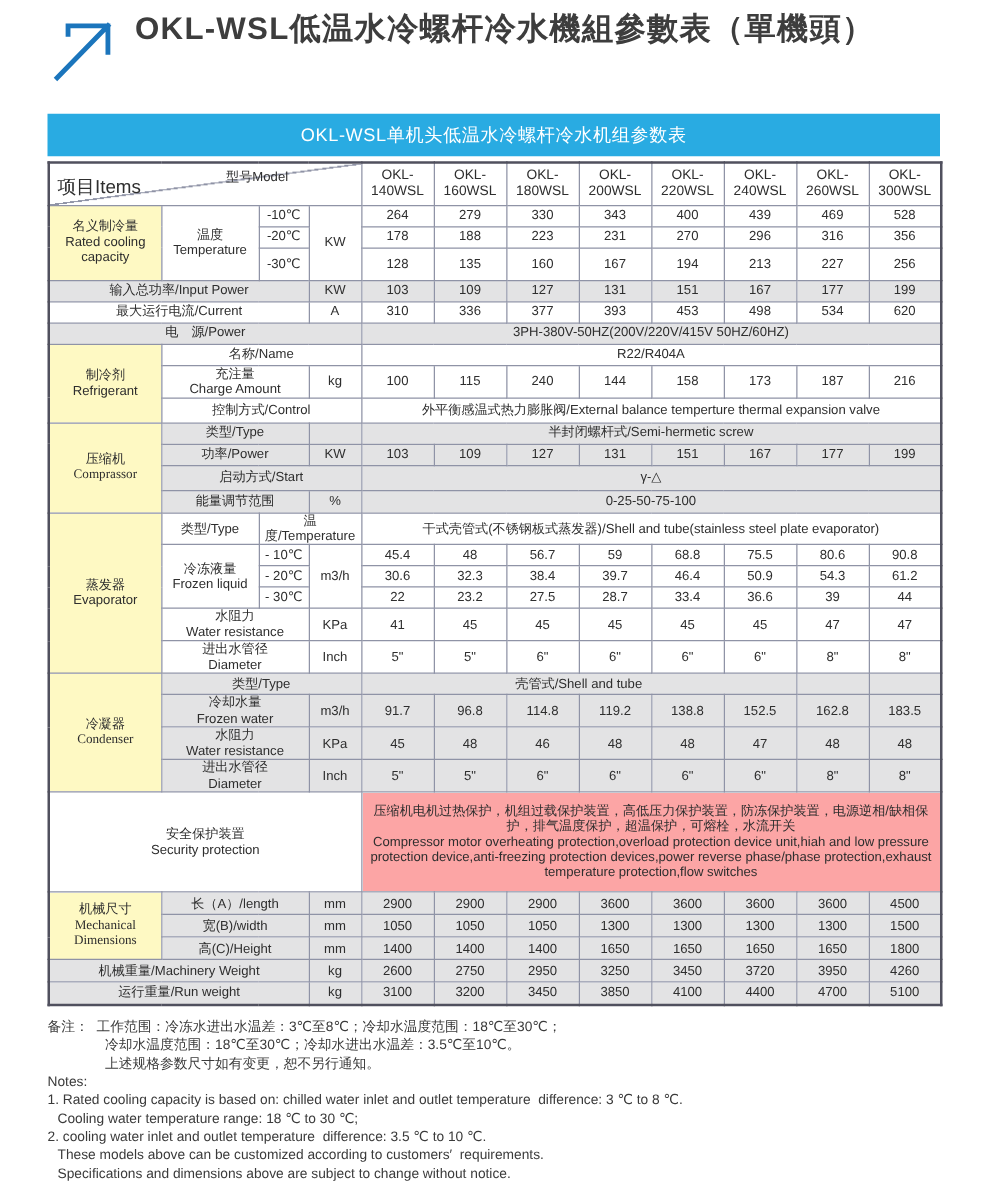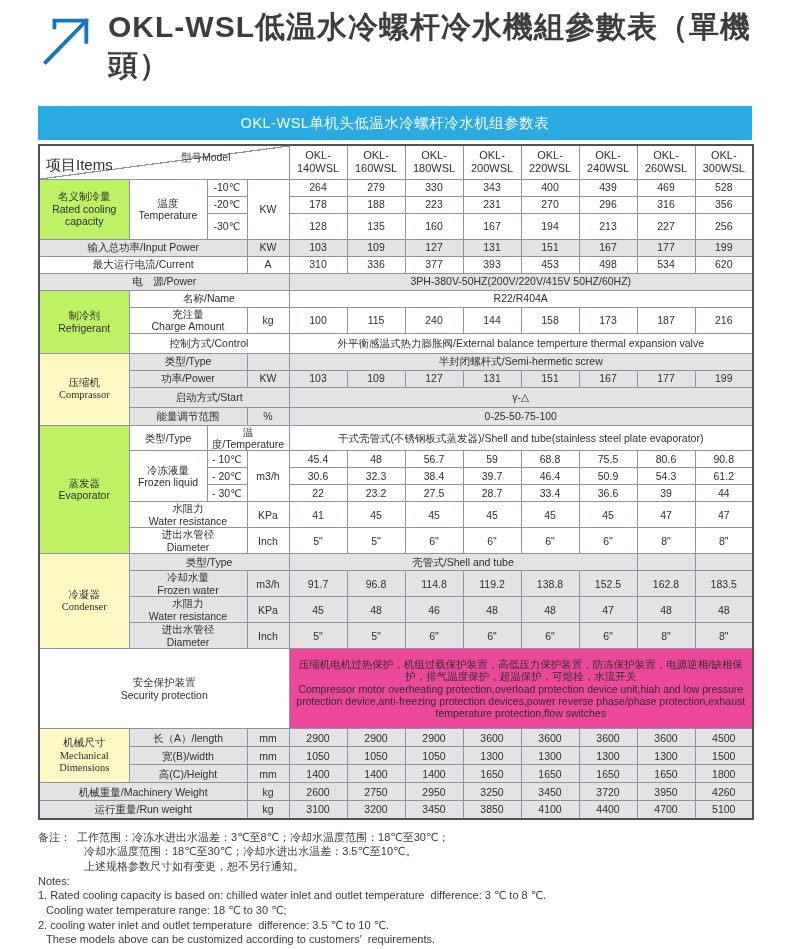--- a/index.html
+++ b/index.html
@@ -1,35 +1,35 @@
 <!DOCTYPE html>
 <html><head>
 <meta charset="utf-8">
 <style>
   html,body{margin:0;padding:0;background:#ffffff;}
   body{width:790px;height:949px;font-family:"Liberation Sans","DejaVu Sans",sans-serif;color:#2e2e2e;overflow:hidden;}
   .page{padding:8px 38px 0 38px;}
   
   .titlebar{display:flex;align-items:flex-start;gap:12px;margin-bottom:14px;}
   .arrow{width:58px;height:58px;flex:0 0 auto;margin-top:2px;}
-  .t-zh{font-size:30px;letter-spacing:1px;color:#3d3d3d;font-weight:bold;line-height:1.25;}
+  .t-zh{font-size:25px;letter-spacing:1px;color:#3d3d3d;font-weight:bold;line-height:1.25;}
   .t-en{font-size:15px;color:#3a3a3a;line-height:1.3;}
   
   .banner{width:714px;height:34px;background:#29abe2;color:#ffffff;display:flex;align-items:center;justify-content:center;font-size:14.5px;letter-spacing:0.5px;margin-top:23px;}
   
   table.spec{width:714px;border-collapse:collapse;table-layout:fixed;margin-top:4px;border:2px solid #50505e;}
   table.spec td,table.spec th{border:1px solid #8f93a6;font-size:10.5px;font-weight:normal;text-align:center;vertical-align:middle;padding:0 2px;line-height:1.18;overflow:hidden;}
   tr{height:17px;}
   tr.h34{height:34px;} tr.h26{height:26px;} tr.h20{height:20px;} tr.h22{height:22px;}
   tr.h18{height:18px;} tr.h80{height:80px;}
   tr.g td{background:#e3e3e4;}
-  td.sect{background:#bef264;}
+  td.sect{background:#fef9c3;}
   tr.g td.sect{background:#fef9c3;font-family:Liberation Serif, serif;}
   .pre{white-space:pre-line;}
-  td.secbig{text-align:left;vertical-align:middle;padding:3px 6px;line-height:1.35;white-space:pre-line;background:#ec4899;margin-top:13px;}
+  td.secbig{text-align:left;vertical-align:middle;padding:3px 6px;line-height:1.35;white-space:pre-line;background:#fca5a5;margin-top:13px;}
   td.corner{position:relative;padding:0;background:
     linear-gradient(to bottom right,transparent calc(50% - 0.6px),#8f93a6 calc(50% - 0.6px),#8f93a6 calc(50% + 0.6px),transparent calc(50% + 0.6px));}
   .corner-items{position:absolute;left:6px;bottom:5px;font-size:15px;}
   .corner-model{position:absolute;right:58px;top:5px;font-size:10.5px;}
   th.mh div{line-height:1.25;font-size:11px;}
   td.sepTop{border-top:2px solid #5a5a6b;}
   
   .notes{margin-top:10px;font-size:11px;color:#3a3a3a;line-height:1.33;}
   .notes div{white-space:pre;}
   .ind1{padding-left:46px;}

